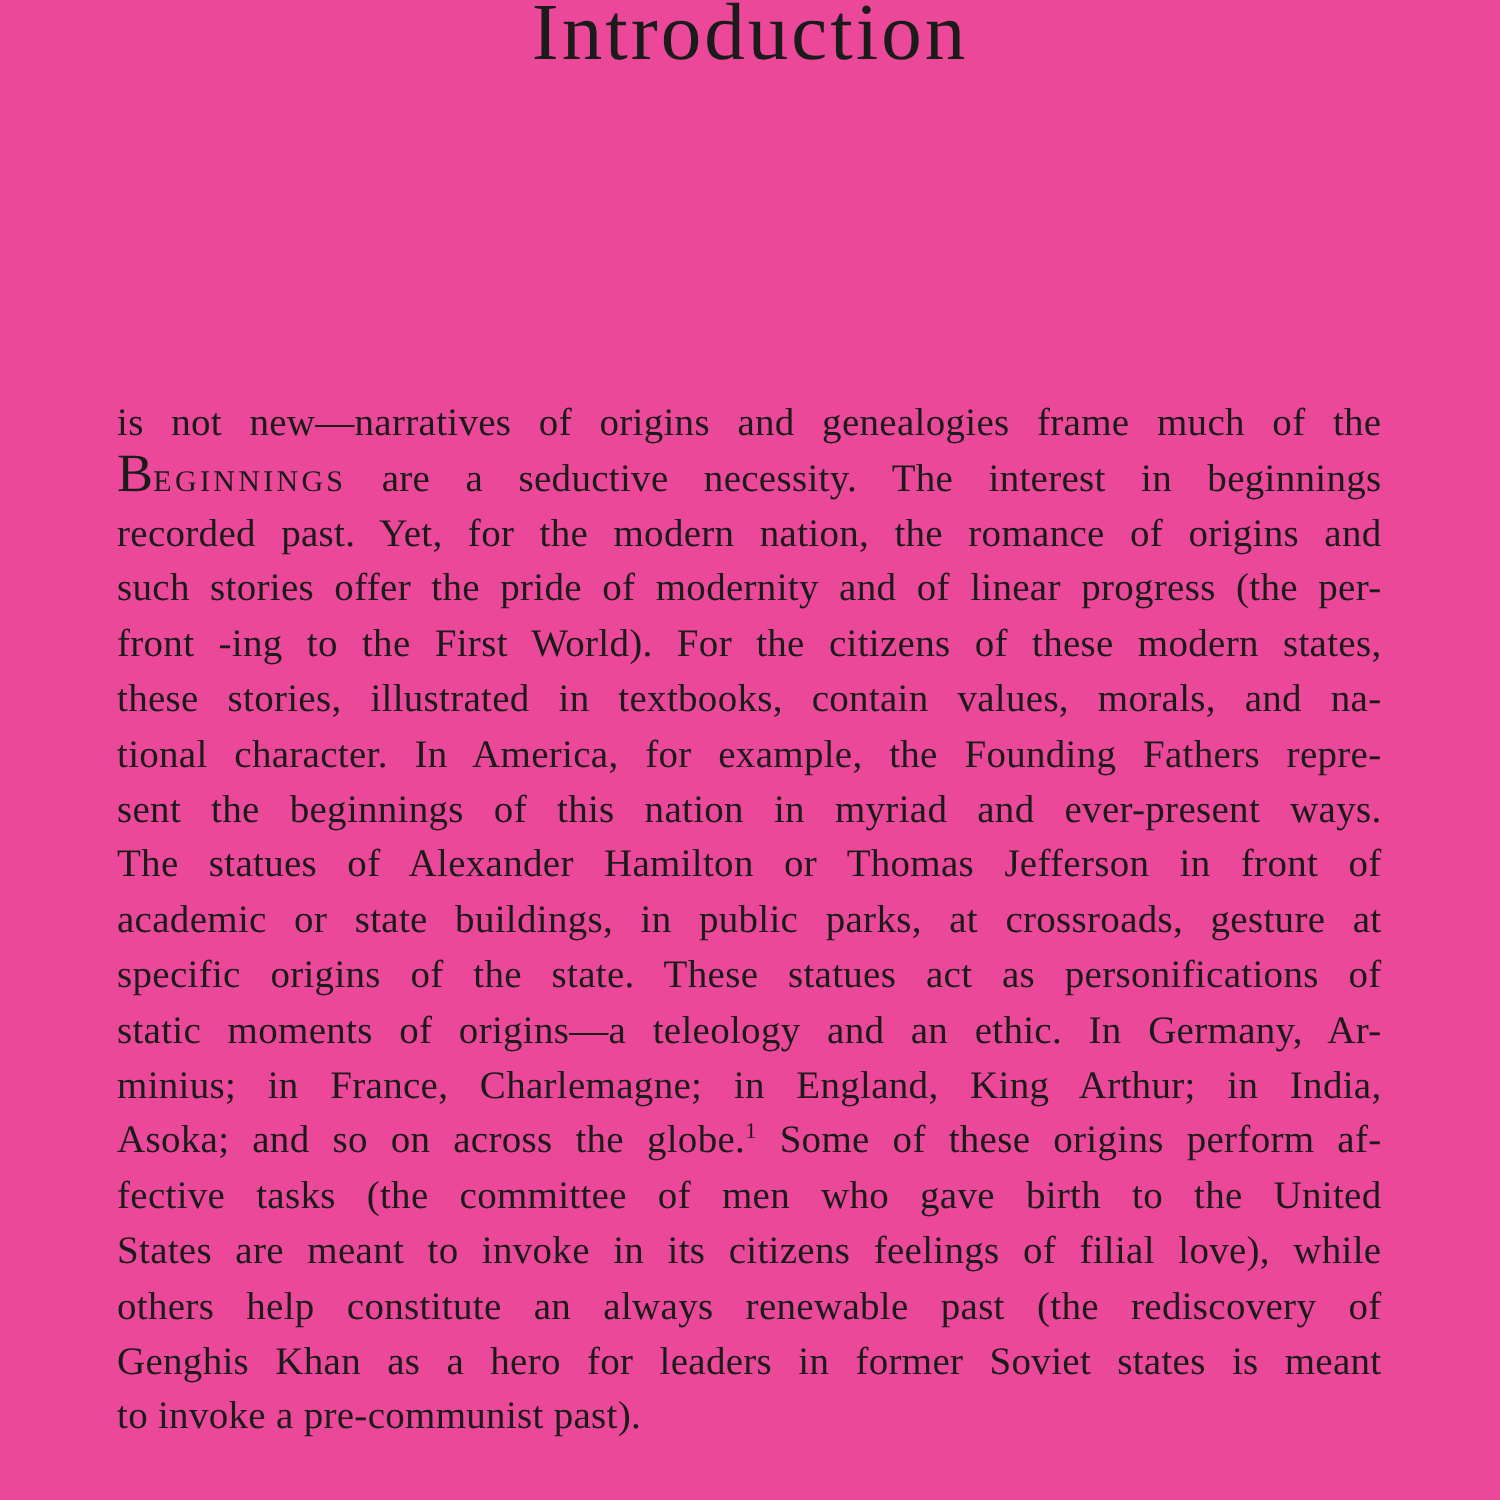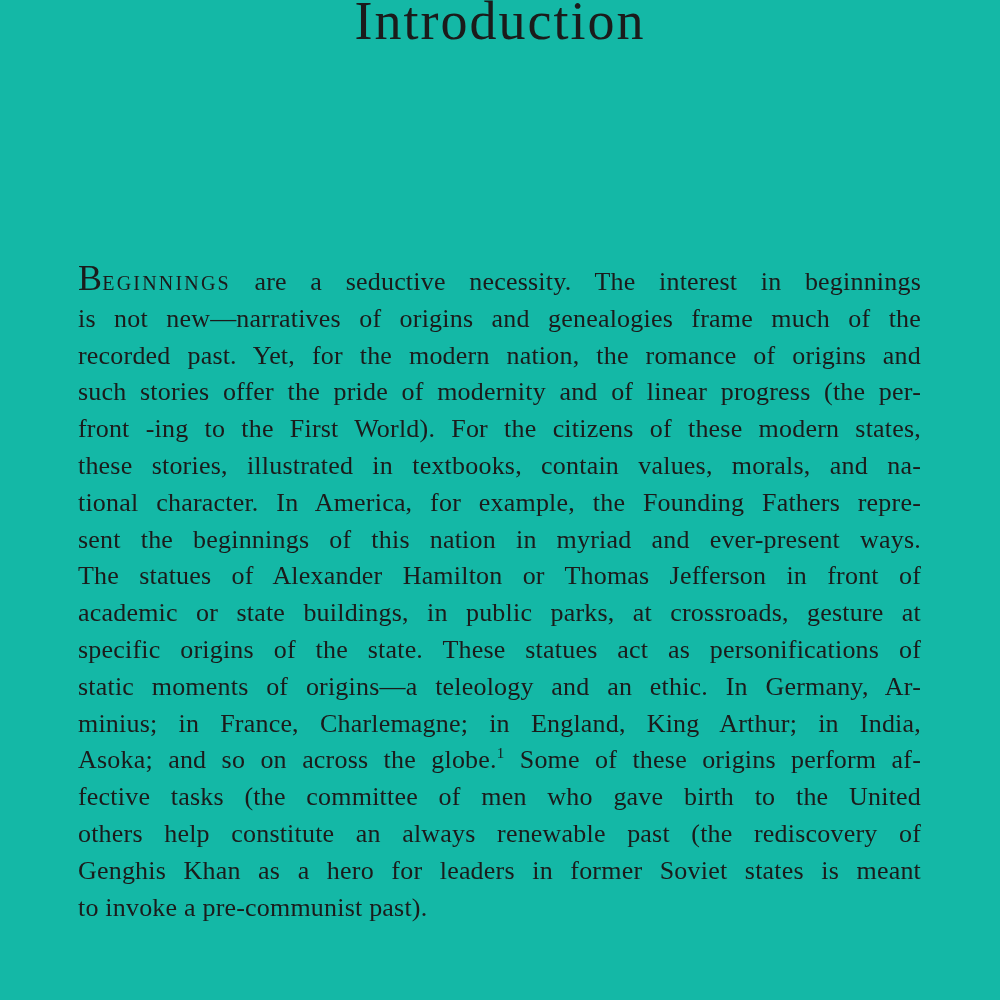--- a/index.html
+++ b/index.html
@@ -3,21 +3,21 @@
 <meta charset="utf-8">
 <style>
   html, body {
     margin: 0;
     padding: 0;
   }
   .page {
     position: relative;
     width: 1000px;
     height: 1000px;
-    background: #14b8a6;
+    background: #ec4899;
     overflow: hidden;
     font-family: "Liberation Serif", "DejaVu Serif", serif;
     color: #1b1b1b;
   }
   .page-title {
     position: absolute;
     top: -10px;
     left: 0;
     right: 0;
     margin: 0;
@@ -67,32 +67,33 @@
     vertical-align: super;
     line-height: 10px;
   }
 </style>
 </head>
 <body>
 
 <div class="page">
   <h1 class="page-title">Introduction</h1>
   <div class="body-paragraph">
+      <div class="line"><span class="seg-n">is not new—narratives of origins and genealogies frame much of the</span></div>
       <div class="line"><span class="seg-init">B</span><span class="seg-sc">EGINNINGS</span><span class="seg-n"> are a seductive necessity. The interest in beginnings</span></div>
-      <div class="line"><span class="seg-n">is not new—narratives of origins and genealogies frame much of the</span></div>
       <div class="line"><span class="seg-n">recorded past. Yet, for the modern nation, the romance of origins and</span></div>
       <div class="line"><span class="seg-n">such stories offer the pride of modernity and of linear progress (the per-</span></div>
       <div class="line"><span class="seg-n">front </span><span class="seg-i">-ing</span><span class="seg-n"> to the First World). For the citizens of these modern states,</span></div>
       <div class="line"><span class="seg-n">these stories, illustrated in textbooks, contain values, morals, and na-</span></div>
       <div class="line"><span class="seg-n">tional character. In America, for example, the Founding Fathers repre-</span></div>
       <div class="line"><span class="seg-n">sent the beginnings of this nation in myriad and ever-present ways.</span></div>
       <div class="line"><span class="seg-n">The statues of Alexander Hamilton or Thomas Jefferson in front of</span></div>
       <div class="line"><span class="seg-n">academic or state buildings, in public parks, at crossroads, gesture at</span></div>
       <div class="line"><span class="seg-n">specific origins of the state. These statues act as personifications of</span></div>
       <div class="line"><span class="seg-n">static moments of origins—a teleology and an ethic. In Germany, Ar-</span></div>
       <div class="line"><span class="seg-n">minius; in France, Charlemagne; in England, King Arthur; in India,</span></div>
       <div class="line"><span class="seg-n">Asoka; and so on across the globe.</span><span class="seg-sup">1</span><span class="seg-n"> Some of these origins perform af-</span></div>
       <div class="line"><span class="seg-n">fective tasks (the committee of men who gave birth to the United</span></div>
+      <div class="line"><span class="seg-n">States are meant to invoke in its citizens feelings of filial love), while</span></div>
       <div class="line"><span class="seg-n">others help constitute an always renewable past (the rediscovery of</span></div>
       <div class="line"><span class="seg-n">Genghis Khan as a hero for leaders in former Soviet states is meant</span></div>
       <div class="line last"><span class="seg-n">to invoke a pre-communist past).</span></div>
     </div>
 </div>
 
 </body></html>

